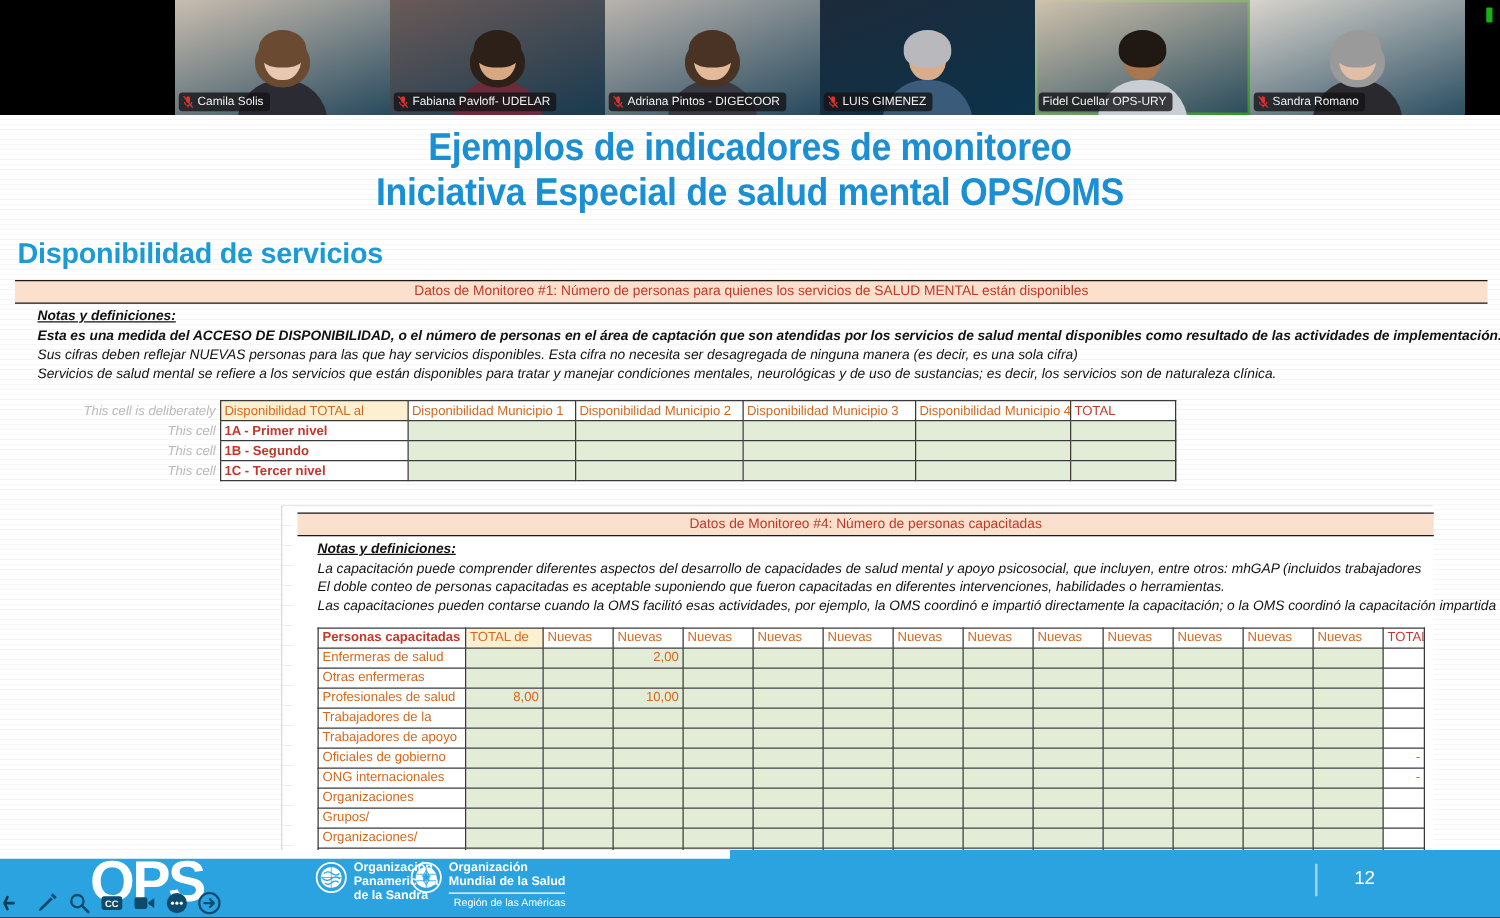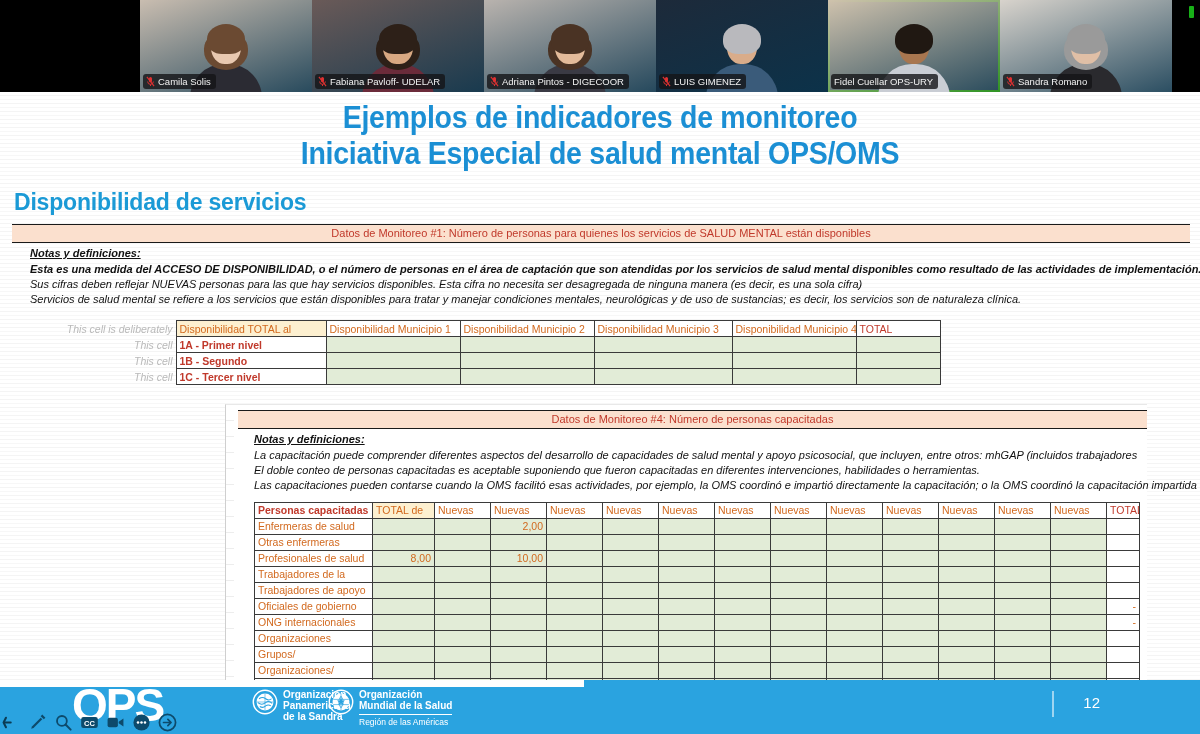--- a/index.html
+++ b/index.html
@@ -226,21 +226,21 @@
     position: absolute; left: 72px; top: 2px;
     color: #ffffff;
     font-family: "Liberation Sans", sans-serif;
     font-weight: bold;
     font-size: 46px;
     letter-spacing: -2px;
     line-height: 1;
   }
   .orgblock { position: absolute; color:#fff; }
   .orgblock .txt { font-size: 10px; font-weight: bold; line-height: 1.12; }
-  .orgblock .sub { font-size: 8.5px; font-weight: normal; margin-top:3px; padding-top:2px; border-top:1px solid #fff; }
+  .orgblock .sub { font-size: 8.5px; font-weight: normal; margin-top:3px; padding-top:2px; border-top:1px solid #fff;text-align:right; }
   #org1 { left: 252px; top: 9px; display:flex; gap:5px; align-items:flex-start; }
   #org2 { left: 328px; top: 9px; display:flex; gap:5px; align-items:flex-start; }
   .globe { width: 26px; height: 26px; flex:0 0 26px; }
   #pagenum {
     position: absolute; right: 100px; top: 14px;
     color: #ffffff; font-size: 15px;
   }
   #pagedivider {
     position: absolute; right: 146px; top: 11px;
     width: 2px; height: 26px; background: rgba(255,255,255,0.55);

